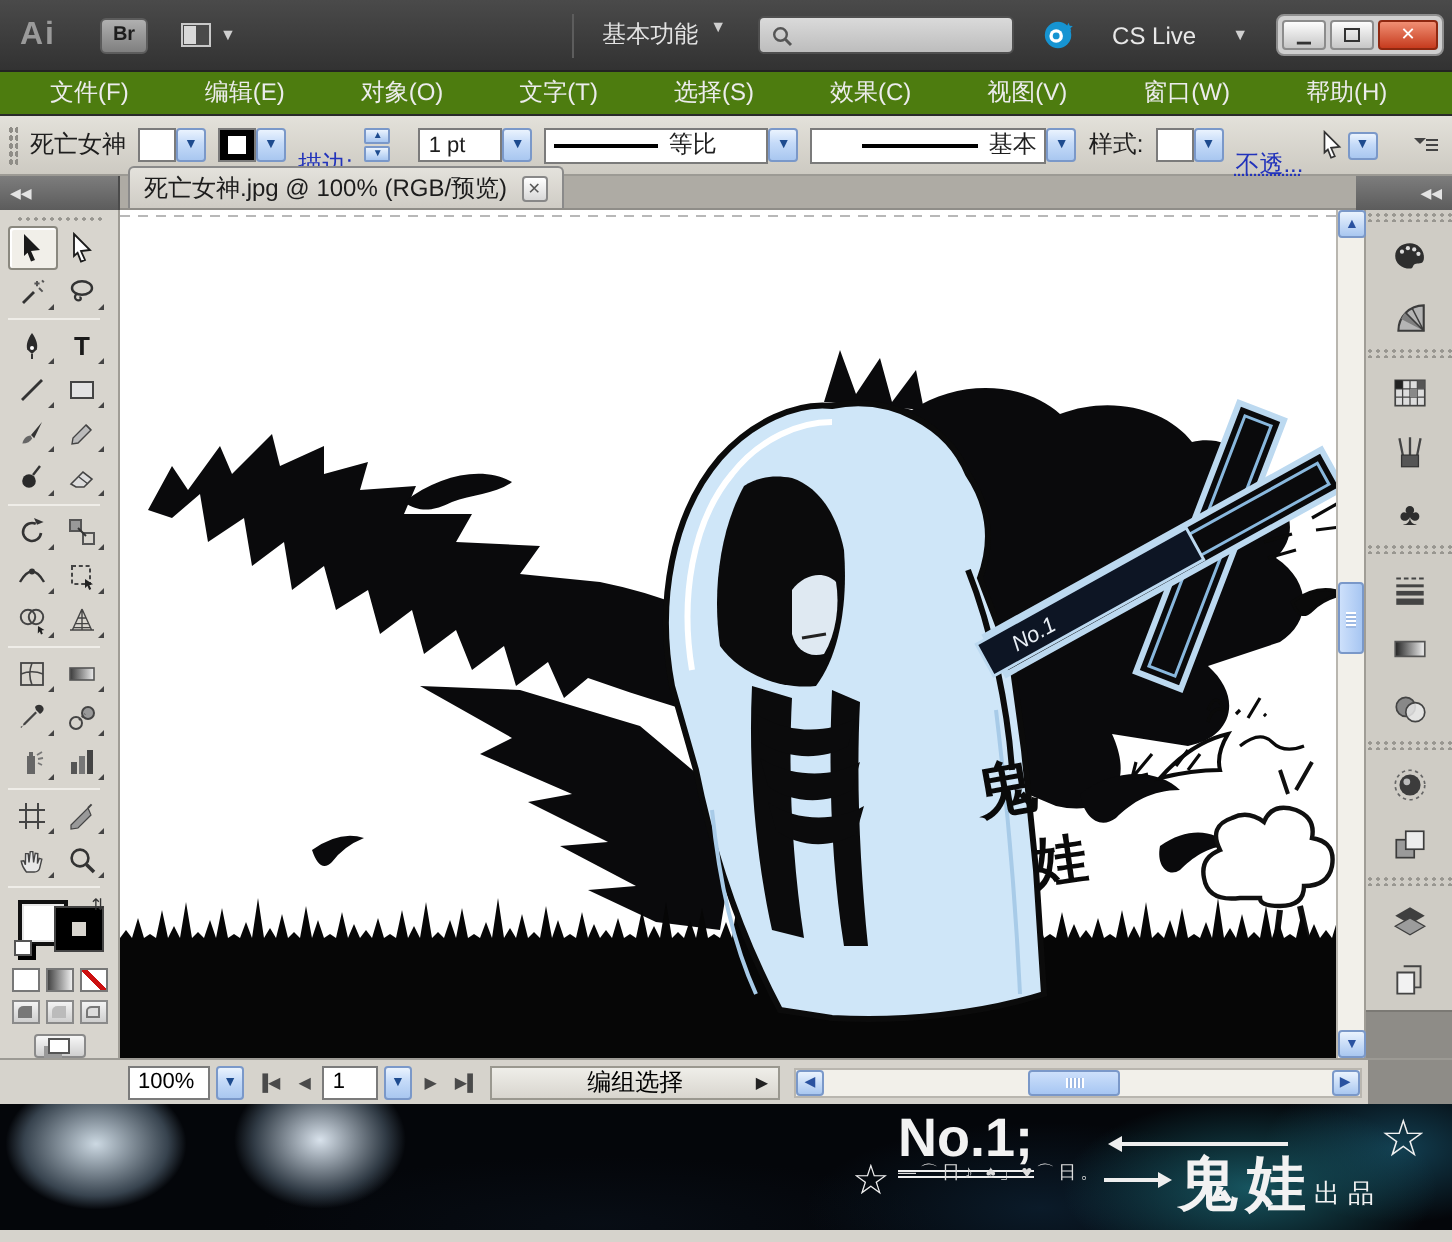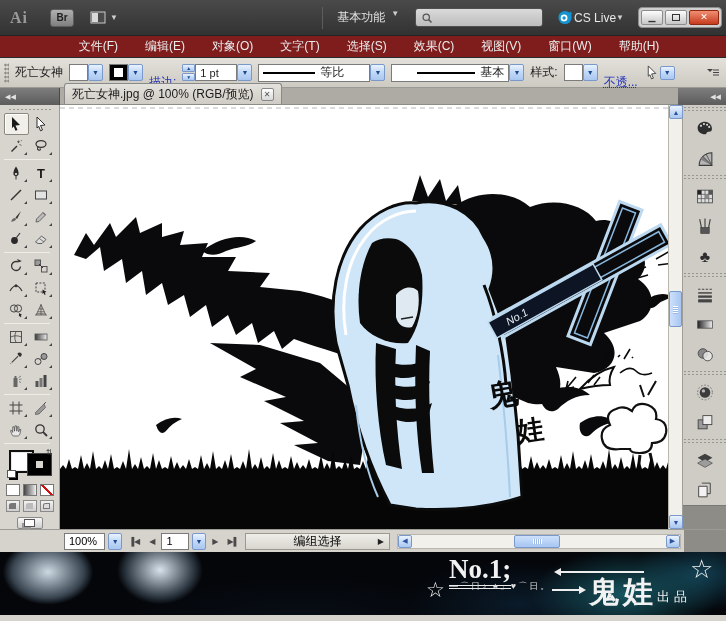--- a/index.html
+++ b/index.html
@@ -2,52 +2,52 @@
 <html><head>
 <meta charset="utf-8">
 <style>
   * { margin:0; padding:0; box-sizing:border-box; }
   html,body { width:726px; height:621px; overflow:hidden; }
   body { font-family:"Liberation Sans","DejaVu Sans",sans-serif; font-size:12px; background:#000; }
   #app { position:relative; width:726px; height:621px; background:#d6d3cc; }
 
   
   .titlebar { height:36px; background:linear-gradient(#4a4a4a,#323232); display:flex; align-items:center; padding:0 4px; border-bottom:1px solid #232323; }
-  .ai-logo { color:#9a9a9a; font-weight:bold; font-size:16px; letter-spacing:1px; padding:2px 8px 2px 6px;font-family:Liberation Serif, serif; }
+  .ai-logo { color:#9a9a9a; font-weight:bold; font-size:16px; letter-spacing:1px; padding:2px 8px 2px 6px; }
   .br-btn { margin-left:14px; width:24px; height:18px; background:linear-gradient(#b0b0b0,#7f7f7f); border:1px solid #5c5c5c; border-radius:3px; color:#1d1d1d; font-size:10px; font-weight:bold; line-height:16px; text-align:center; }
   .arrange { margin-left:16px; display:flex; align-items:center; gap:4px; }
   .arrange .dd { color:#cfcfcf; font-size:8px; }
   .tb-spring { flex:1; }
   .vsep { width:1px; height:22px; background:#5d5d5d; margin:0 8px; }
   .workspace { display:flex; align-items:flex-start; gap:6px; color:#e3e3e3; font-size:12px; padding:3px 6px; }
   .workspace .dd { font-size:8px; color:#cfcfcf; }
   .searchbox { width:128px; height:19px; margin-left:10px; background:linear-gradient(#dadada,#bdbdbd); border:1px solid #4f4f4f; border-radius:3px; display:flex; align-items:center; padding:0 5px; }
-  .cslive { display:flex; align-items:center; gap:0; margin-left:14px; color:#e8e8e8; }
+  .cslive { display:flex; align-items:center; gap:18px; margin-left:14px; color:#e8e8e8; }
   .cslive .dd { font-size:8px; color:#cfcfcf; }
   .winbtns { display:flex; gap:2px; margin-left:14px; background:#cfcfcf; border:1px solid #8f8f8f; border-radius:4px; padding:2px; }
   .wb { width:22px; height:15px; border-radius:2px; border:1px solid #8c8c8c; background:linear-gradient(#fdfdfd,#c6c6c6); color:#333; font-size:9px; line-height:13px; text-align:center; font-weight:bold; }
   .wb.close { width:30px; background:linear-gradient(#f08f73,#c63b1e); border-color:#8f2810; color:#fff; }
   .wb .maxglyph { display:inline-block; width:8px; height:7px; border:1.5px solid #333; margin-top:3px; }
 
   
-  .menubar { height:22px; background:#7f1d1d; display:flex; align-items:center; gap:1px; padding-left:12px; border-bottom:1px solid #2a2a2a;justify-content:center; }
+  .menubar { height:22px; background:#4d7c0f; display:flex; align-items:center; gap:12px; padding-left:12px; border-bottom:1px solid #2a2a2a; }
   .menu-item { color:#ececec; font-size:12px; padding:2px 13px; }
 
   
   .controlbar { height:30px; background:linear-gradient(#e3e1da,#cdcac2); border-bottom:1px solid #9c9a94; display:flex; align-items:center; padding:0 4px; gap:6px; color:#1e1e1e; }
   .grip-v { width:5px; height:20px; background-image:radial-gradient(#8f8d87 1px,transparent 1.2px); background-size:3px 4px; }
   .swatch { width:19px; height:17px; border:1px solid #7b7b7b; background:#fff; }
   .swatch.stroke { background:#000; position:relative; }
   .swatch.stroke::after { content:""; position:absolute; left:4px; top:3px; right:4px; bottom:3px; background:#fff; }
   .xab { width:15px; height:17px; background:linear-gradient(#eaf3fe,#c4daf8 45%,#a9c7f0); border:1px solid #7a98c9; border-radius:2px; color:#1d4b8f; font-size:7px; display:flex; align-items:center; justify-content:center; }
   .combo { display:flex; align-items:center; }
   .bluelink { color:#2233bb; text-decoration:underline dotted; font-size:12px;margin-top:20px; }
   .stepper { display:flex; flex-direction:column; gap:1px; }
   .stepper span { width:13px; height:8px; background:linear-gradient(#eaf3fe,#a9c7f0); border:1px solid #7a98c9; border-radius:1px; font-size:5px; color:#1d4b8f; text-align:center; line-height:7px; }
-  .numbox { width:42px; height:17px; background:#fff; border:1px solid #7b7b7b; font-size:11px; padding:1px 4px; line-height:14px; }
+  .numbox { width:42px; height:17px; background:#fff; border:1px solid #7b7b7b; font-size:11px; padding:1px 4px; line-height:14px;margin-left:14px; }
   .linecombo { height:18px; background:#fff; border:1px solid #7b7b7b; display:flex; align-items:center; padding:0 4px; gap:5px; }
   .linecombo .strokeline { height:2px; background:#000; }
   .lbl { font-size:12px; }
   .panelmenu { margin-left:auto; display:flex; align-items:center; gap:2px; padding-right:2px; }
 
   
   .tabrow { height:17px; display:flex; }
   .collapse-strip { background:linear-gradient(#7d7d7d,#5c5c5c); color:#e3e3e3; font-size:7px; display:flex; align-items:center; }
   .collapse-strip.left { width:60px; padding-left:5px; border-right:1px solid #4a4a4a; }
   .collapse-strip.right { width:48px; justify-content:flex-end; padding-right:5px; }
@@ -108,21 +108,21 @@
       radial-gradient(ellipse 58px 42px at 48px 20px, rgba(215,228,238,.95), rgba(150,180,205,.35) 62%, transparent 78%),
       radial-gradient(ellipse 55px 44px at 160px 18px, rgba(228,238,248,.95), rgba(150,180,205,.3) 60%, transparent 78%),
       radial-gradient(ellipse 130px 62px at 625px 42px, rgba(26,98,110,.85), transparent 72%),
       radial-gradient(ellipse 95px 52px at 700px 22px, rgba(22,76,98,.8), transparent 72%),
       radial-gradient(ellipse 150px 55px at 520px 52px, rgba(14,38,58,.65), transparent 78%),
       radial-gradient(ellipse 200px 40px at 300px 60px, rgba(8,14,22,.9), transparent 85%),
       #04060a; }
   .f-star { position:absolute; font-size:21px; }
   .f-star.left { left:426px; top:26px; }
   .f-star.right { left:690px; top:2px; font-size:26px; }
-  .f-no { position:absolute; left:449px; top:2px; font-family:Liberation Serif, serif; font-weight:bold; font-size:27px; border-bottom:4px double #eee; padding-bottom:0; }
+  .f-no { position:absolute; left:449px; top:2px; font-family:Liberation Sans, sans-serif; font-weight:bold; font-size:27px; border-bottom:4px double #eee; padding-bottom:0; }
   .f-glyphs { position:absolute; left:449px; top:28px; font-size:9px; letter-spacing:2px; color:#ddd; }
   .f-arrow { position:absolute; border-top:2px solid #eee; }
   .f-arrow.l { left:556px; top:19px; width:88px; }
   .f-arrow.l::before { content:""; position:absolute; left:-2px; top:-5px; border-right:7px solid #eee; border-top:4px solid transparent; border-bottom:4px solid transparent; }
   .f-arrow.r { left:552px; top:37px; width:32px; }
   .f-arrow.r::after { content:""; position:absolute; right:-2px; top:-5px; border-left:7px solid #eee; border-top:4px solid transparent; border-bottom:4px solid transparent; }
   .f-brand { position:absolute; left:589px; top:20px; font-size:30px; font-weight:bold; letter-spacing:4px; }
   .f-suffix { position:absolute; left:657px; top:36px; font-size:13px; letter-spacing:4px; }
 </style>
 </head>

